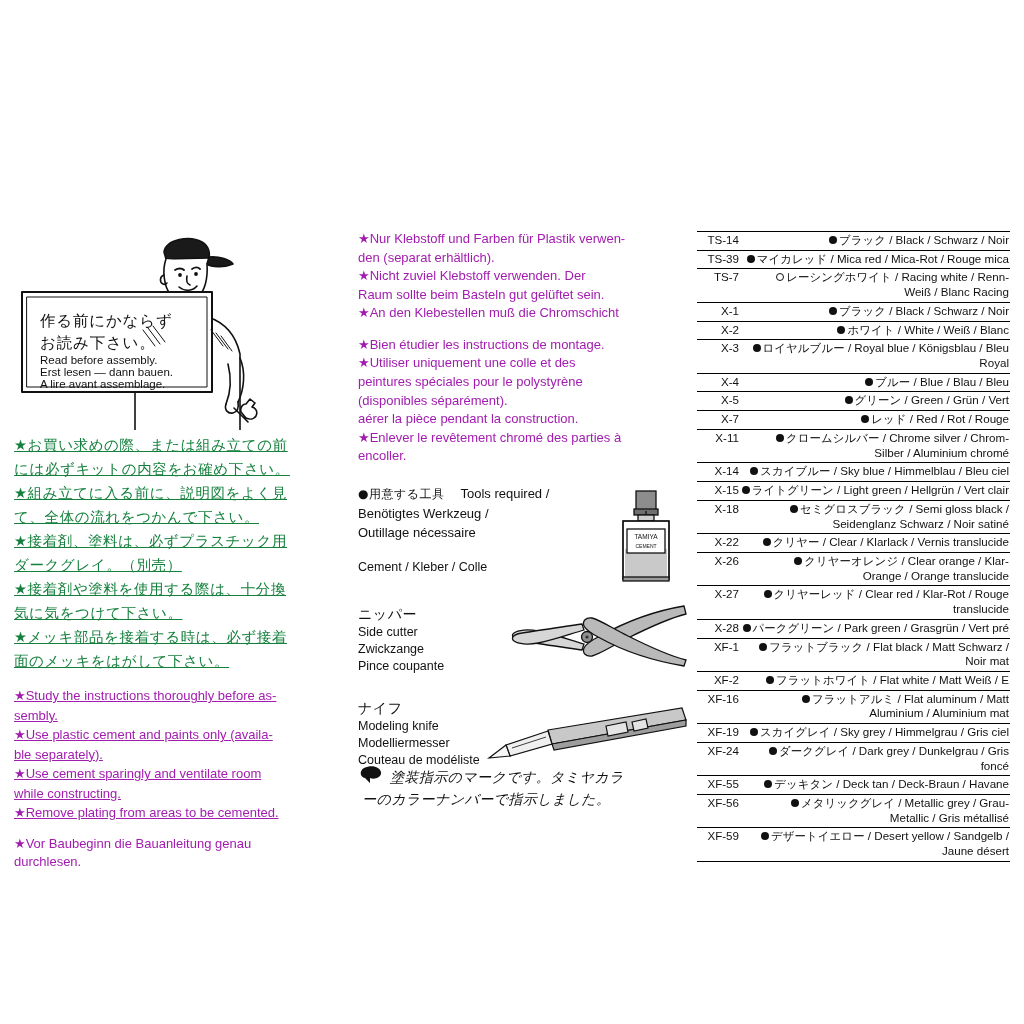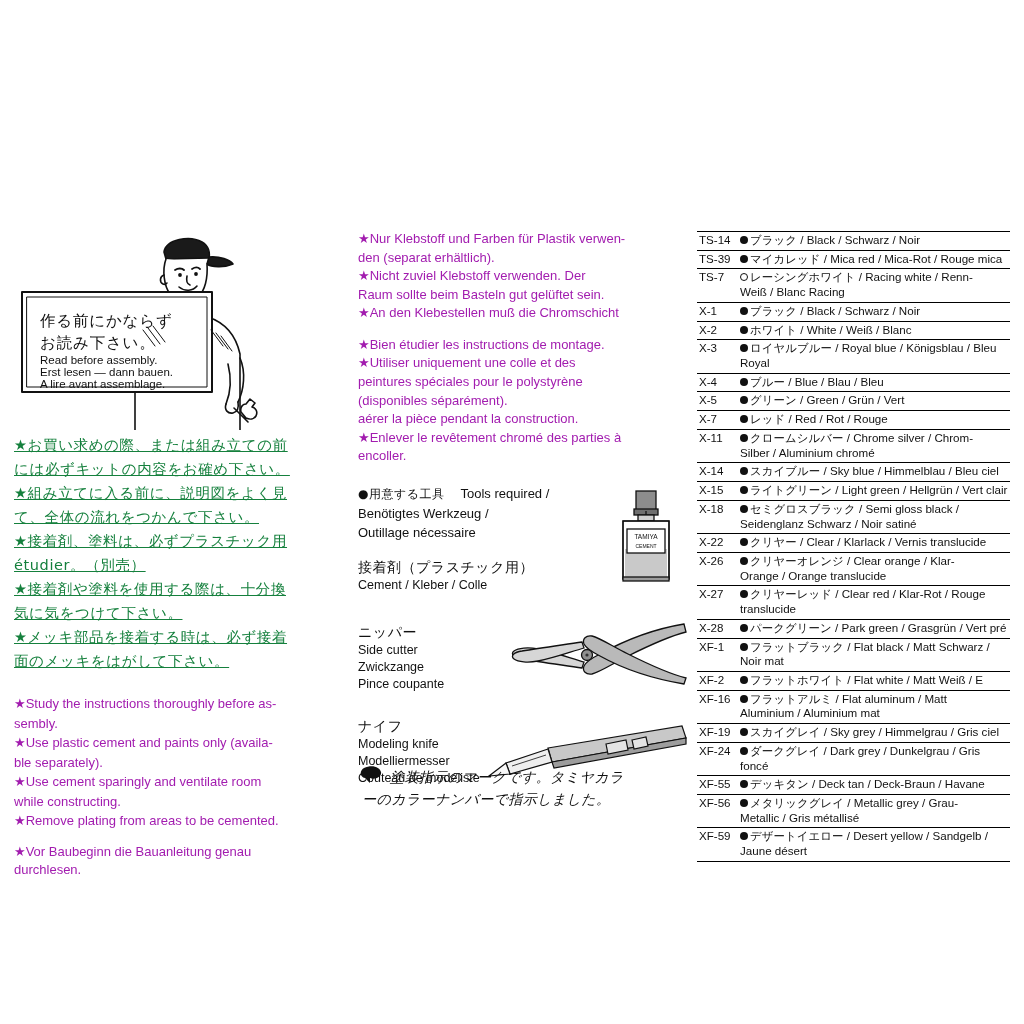--- a/index.html
+++ b/index.html
@@ -41,21 +41,21 @@
     color: #15803d;
     text-decoration: underline;
   }
   .en {
     font-size: 13px;
     line-height: 1.42;
     color: #a21caf;
   }
   .left-jp-list { margin-top: 8px; }
   .left-jp-list p { margin: 0 0 0.5px 0; }
-  .left-en-list { margin-top: 22px; }
+  .left-en-list { margin-top: 14px; text-decoration: underline; }
   .left-en-list p { margin: 0 0 1px 0; }
   .left-de-list { margin-top: 12px; }
   .left-de-list p { margin: 0; }
 
   
   #col-mid {
     position: absolute;
     left: 358px;
     top: 230px;
     width: 320px;
@@ -105,20 +105,21 @@
   #col-right {
     position: absolute;
     left: 697px;
     top: 231px;
     width: 313px;
   }
   table.colors {
     border-collapse: collapse;
     width: 313px;
     table-layout: fixed;
+    text-align: right;
   }
   table.colors td {
     border-top: 1px solid #000;
     border-bottom: 1px solid #000;
     padding: 1px 0 2px 0;
     vertical-align: top;
     font-size: 11.6px;
     line-height: 1.27;
   }
   table.colors tr td.code {
@@ -210,21 +211,21 @@
         <text x="26" y="158" font-family="Liberation Sans, sans-serif" font-size="11.5" fill="#111">A lire avant assemblage.</text>
       </svg>
     </div>
 
     <div class="left-jp-list jp">
       <p>★お買い求めの際、または組み立ての前</p>
       <p>には必ずキットの内容をお確め下さい。</p>
       <p>★組み立てに入る前に、説明図をよく見</p>
       <p>て、全体の流れをつかんで下さい。</p>
       <p>★接着剤、塗料は、必ずプラスチック用</p>
-      <p>étudier。（別売）</p>
+      <p>ダークグレイ。（別売）</p>
       <p>★接着剤や塗料を使用する際は、十分換</p>
       <p>気に気をつけて下さい。</p>
       <p>★メッキ部品を接着する時は、必ず接着</p>
       <p>面のメッキをはがして下さい。</p>
     </div>
 
     <div class="left-en-list en">
       <p>★Study the instructions thoroughly before as-</p>
       <p>sembly.</p>
       <p>★Use plastic cement and paints only (availa-</p>
@@ -261,21 +262,20 @@
     </div>
 
     <div class="tools-head">
       <span class="jpline">●用意する工具</span>
       <span class="sub" style="margin-left:12px">Tools required /</span>
       <div class="sub">Benötigtes Werkzeug /</div>
       <div class="sub">Outillage nécessaire</div>
     </div>
 
     <div class="tool-entry">
-      <div class="tname">接着剤（プラスチック用）</div>
       <div class="tsub">Cement / Kleber / Colle</div>
       <svg class="tool-art" style="left:252px; top:-72px;" width="78" height="110" viewBox="0 0 78 110">
         <g stroke="#111" fill="none" stroke-width="1.3">
 
           <rect x="26" y="4" width="20" height="20" fill="#8d8d8d"></rect>
           <rect x="24" y="22" width="24" height="6" fill="#6f6f6f"></rect>
 
           <rect x="28" y="28" width="16" height="6" fill="#cfcfcf"></rect>
 
           <rect x="13" y="34" width="46" height="58" fill="#ffffff"></rect>

